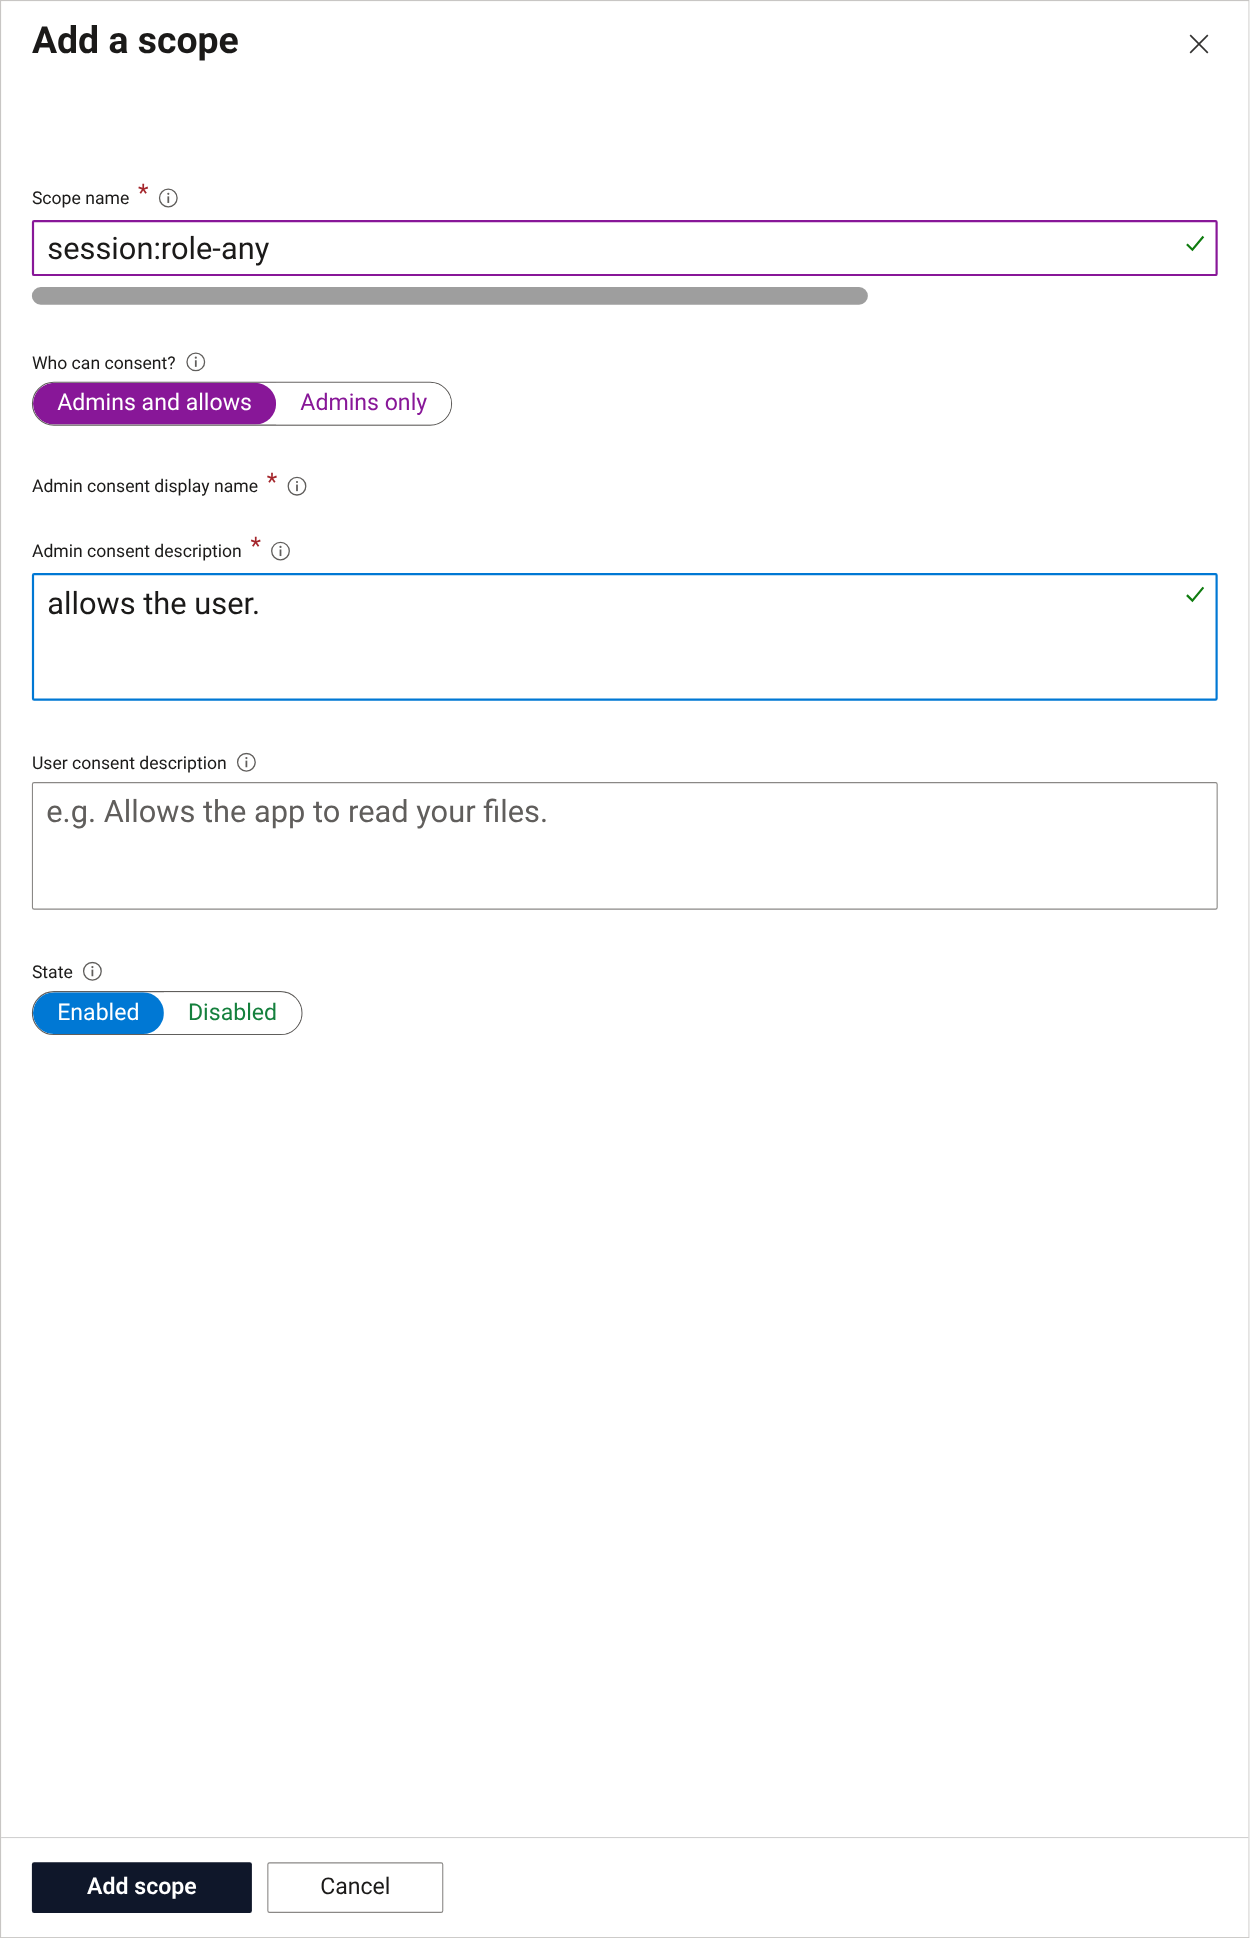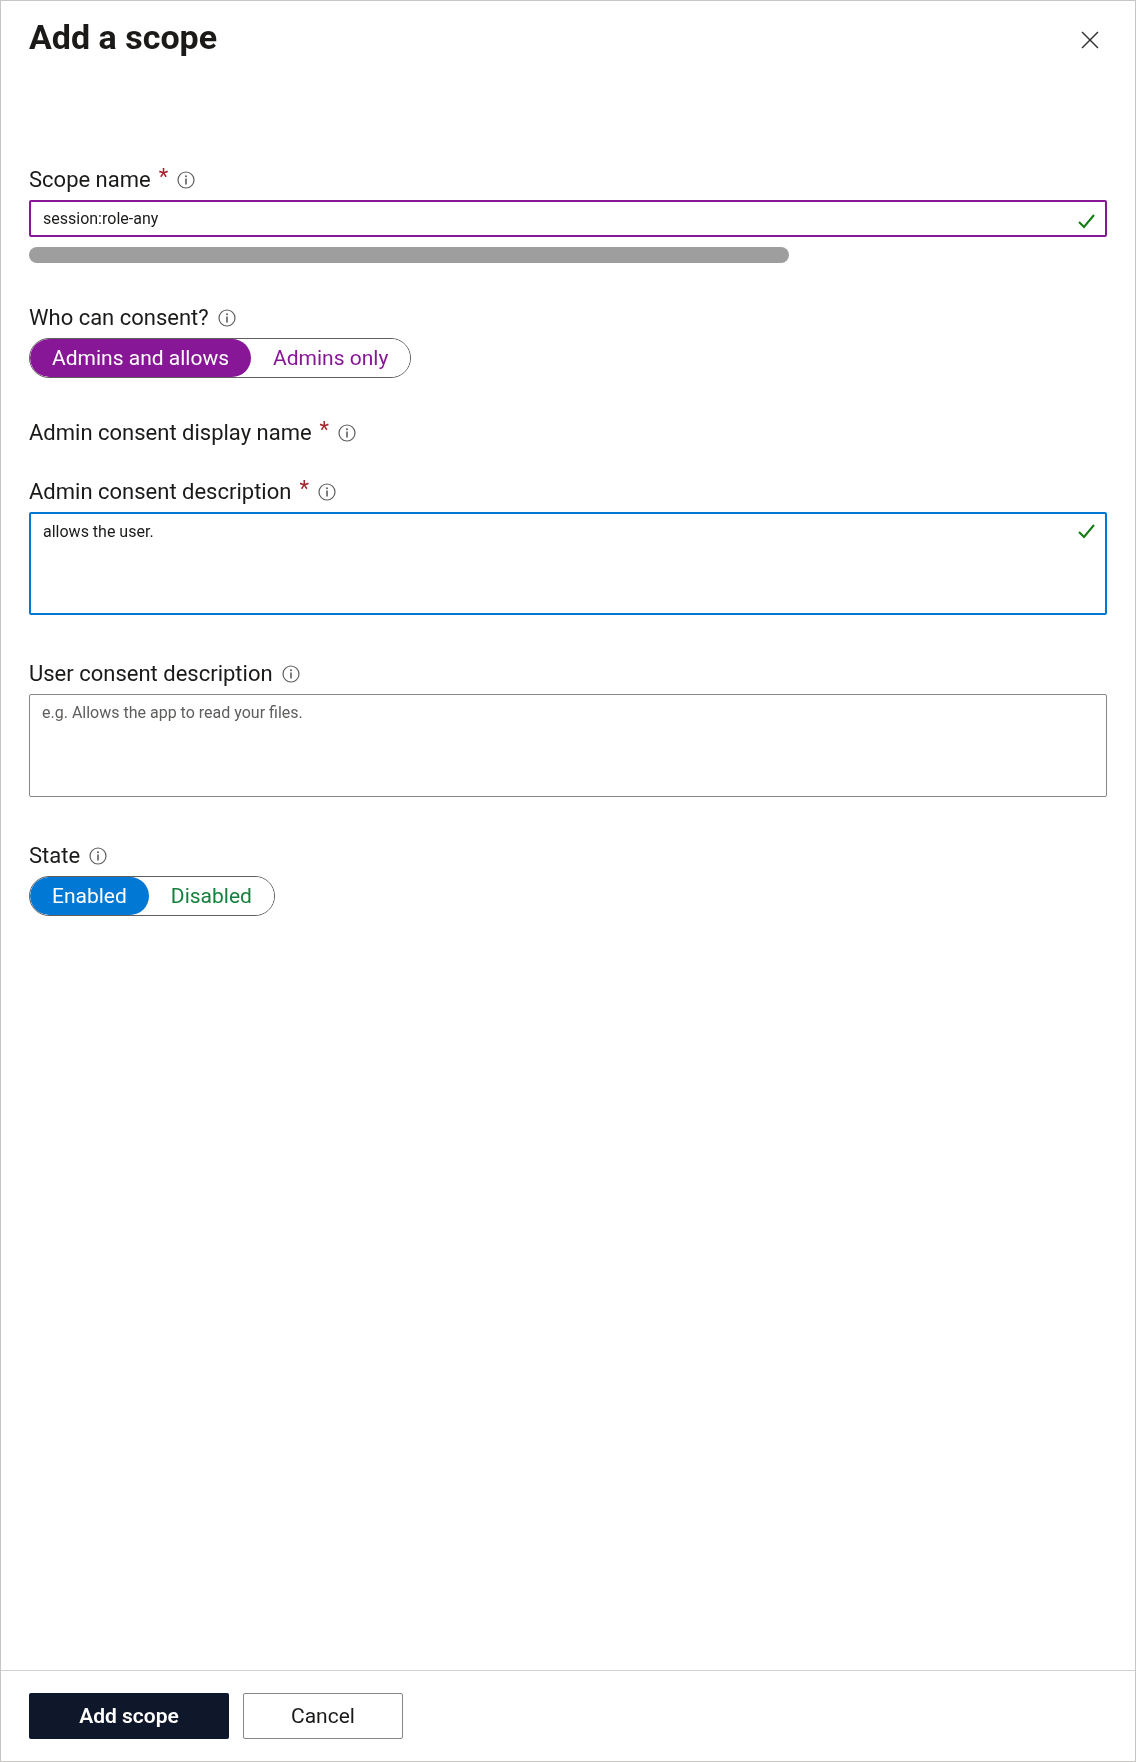--- a/index.html
+++ b/index.html
@@ -40,51 +40,51 @@
   }
   .field-group { margin-bottom: 42px; }
   .field-group.small-gap { margin-bottom: 34px; }
   .label-row {
     display: flex;
     align-items: center;
     gap: 8px;
     margin-bottom: 8px;
   }
   .field-label {
-    font-size: 22px;
+    font-size: 16px;
     color: #1b1a19;
   }
   .req {
     color: #a4262c;
     font-size: 22px;
     position: relative;
     top: -3px;
   }
   .info-icon {
     display:inline-flex;
     align-items:center;
     justify-content:center;
     width:20px; height:20px;
   }
   .info-icon svg { display:block; }
   .text-input, .textarea-input {
     width: 100%;
-    font-size: 16px;
+    font-size: 28px;
     padding: 7px 44px 7px 12px;
     border: 2px solid #605e5c;
     border-radius: 2px;
     font-family: inherit;
     color: #1b1a19;
     background: #fff;
     position: relative;
   }
   .text-input.validated { border-color: #881798; }
   .textarea-input {
     resize: none;
-    height: 103px;
+    height: 116px;
     line-height: 1.35;
   }
   .textarea-input.focused { border-color: #0078d4; }
   .text-input::placeholder, .textarea-input::placeholder { color: #605e5c; }
   .input-wrap { position: relative; }
   .check-icon {
     position: absolute;
     right: 10px;
     top: 10px;
     pointer-events: none;

